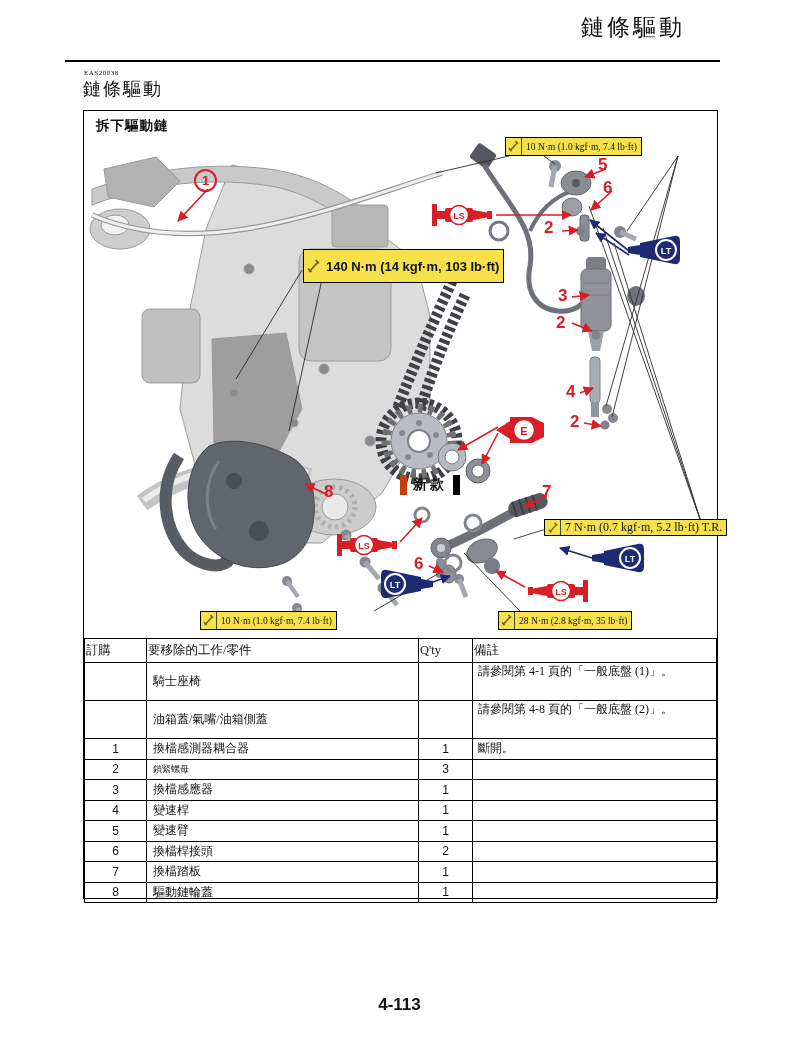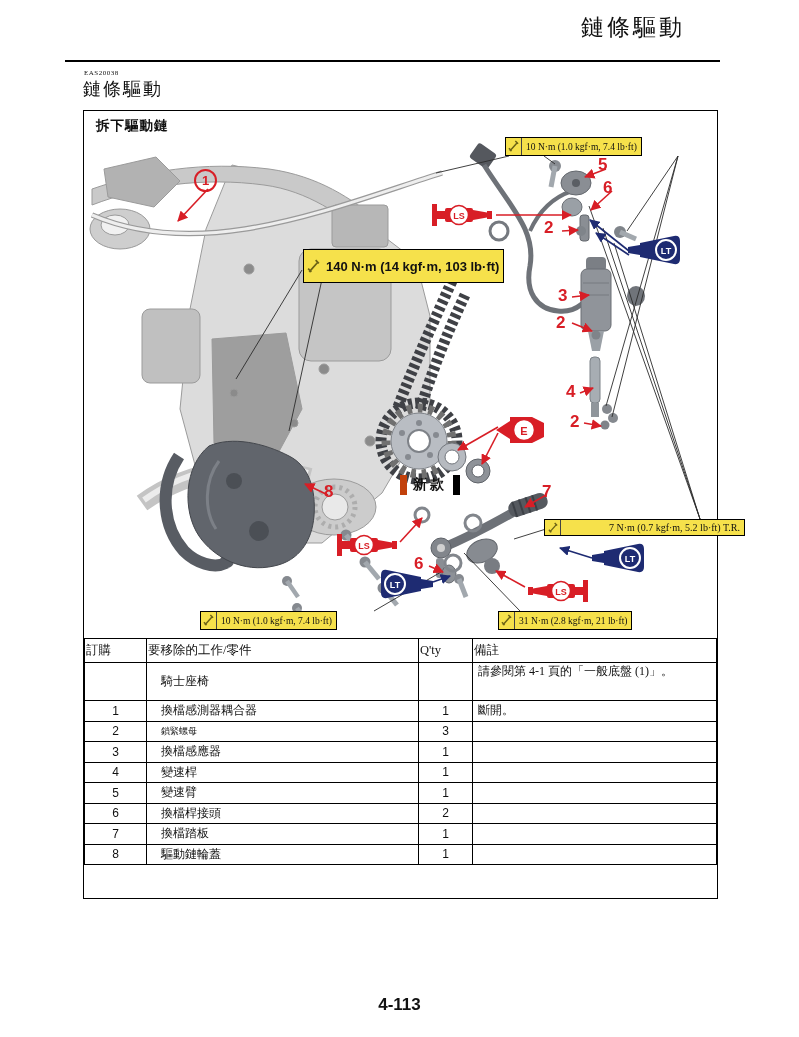--- a/index.html
+++ b/index.html
@@ -19,38 +19,38 @@
   #procedure-title{top:6px;left:12px;font-weight:bold;font-size:13.5px;letter-spacing:1px;}
 
   
   .torque{position:absolute;display:flex;align-items:stretch;background:#F6E14B;border:1px solid #000;box-sizing:border-box;}
   .torque .tw{display:flex;align-items:center;justify-content:center;width:15px;border-right:1px solid #444;}
   .torque .tx{display:flex;align-items:center;white-space:nowrap;padding:0 4px;font-family:Liberation Serif, serif;}
   .t-small .tx{font-size:9.5px;}
   #torque-main{border-width:1.5px;}
   #torque-main .tw{width:18px;border-right:none;}
   #torque-main .tx{font-family:"Liberation Sans",sans-serif;font-weight:bold;font-size:13px;}
-  #torque-shift .tx{font-size:10px;margin-left:44px;}
+  #torque-shift .tx{font-size:12px;}
 
   
   .num{position:absolute;color:#D81E26;font:bold 17px "Liberation Sans",sans-serif;line-height:1;}
   #callout-1{width:19px;height:19px;border:2px solid #D81E26;border-radius:50%;display:flex;align-items:center;justify-content:center;font-size:13px;}
 
   
   .sym{position:absolute;}
   .sym text{font-family:"Liberation Sans",sans-serif;font-weight:bold;text-anchor:middle;dominant-baseline:central;}
 
   #new-model-label{top:364px;left:316px;border-left:7px solid #c2410c;border-right:7px solid #000;padding:1px 6px;font-weight:bold;font-size:14px;letter-spacing:3px;}
 
   
   #parts-table{position:absolute;top:527px;left:0;width:632px;border-collapse:collapse;table-layout:fixed;}
   #parts-table td,#parts-table th{border:1px solid #000;font-weight:normal;overflow:hidden;}
   #parts-table th{height:21px;font-size:12.5px;text-align:left;}
   #parts-table td.c-order{text-align:center;font-family:"Liberation Sans",sans-serif;font-size:12px;}
-  #parts-table td.c-job{padding-left:14px;font-size:12px;}
+  #parts-table td.c-job{padding-left:6px;font-size:12px;}
   #parts-table td.c-qty{text-align:center;font-family:"Liberation Sans",sans-serif;font-size:12px;}
   #parts-table td.c-rem{padding-left:5px;font-size:12px;line-height:1.3;margin-top:18px;}
   tr.h36 td{height:35px;vertical-align:top;}
   tr.h36 td.c-job{vertical-align:middle;}
   tr.h18 td{height:17px;}
   tr.h19 td{height:17.5px;}
   td.small-job{font-size:9px !important;}
 
   #page-number{bottom:22px;left:0;width:100%;text-align:center;font:bold 17px "Liberation Sans",sans-serif;}
 </style>
@@ -279,21 +279,21 @@
           </svg>
         </span>
       <span class="tx">10 N·m (1.0 kgf·m, 7.4 lb·ft)</span>
     </div>
     <div class="torque t-small" id="torque-bottom-right" style="left:414px;top:500px;height:19px;">
       <span class="tw">
           <svg width="11" height="13" viewBox="0 0 12 14">
             <path d="M2 12 L10 3 M8 1 L11 4 M1 9 L4 12" stroke="#6b6216" stroke-width="1.6" fill="none"></path>
           </svg>
         </span>
-      <span class="tx">31 N·m (2.8 kgf·m, 21 lb·ft)</span>
+      <span class="tx">28 N·m (2.8 kgf·m, 35 lb·ft)</span>
     </div>
 
     <div class="num" id="callout-1" style="left:110px;top:58px;">1</div>
     <div class="num" style="left:514px;top:45px;">5</div>
     <div class="num" style="left:519px;top:68px;">6</div>
     <div class="num" style="left:460px;top:108px;">2</div>
     <div class="num" style="left:474px;top:176px;">3</div>
     <div class="num" style="left:472px;top:203px;">2</div>
     <div class="num" style="left:482px;top:272px;">4</div>
     <div class="num" style="left:486px;top:302px;">2</div>
@@ -389,20 +389,26 @@
         <th>備註</th>
       </tr>
     </thead>
     <tbody>
       <tr class="h36">
         <td class="c-order"></td>
         <td class="c-job">騎士座椅</td>
         <td class="c-qty"></td>
         <td class="c-rem">請參閱第 4-1 頁的「一般底盤 (1)」。</td>
       </tr>
+      <tr class="h36">
+        <td class="c-order"></td>
+        <td class="c-job">油箱蓋/氣嘴/油箱側蓋</td>
+        <td class="c-qty"></td>
+        <td class="c-rem">請參閱第 4-8 頁的「一般底盤 (2)」。</td>
+      </tr>
       <tr class="h19">
         <td class="c-order">1</td>
         <td class="c-job">換檔感測器耦合器</td>
         <td class="c-qty">1</td>
         <td class="c-rem">斷開。</td>
       </tr>
       <tr class="h19">
         <td class="c-order">2</td>
         <td class="c-job small-job">鎖緊螺母</td>
         <td class="c-qty">3</td>

